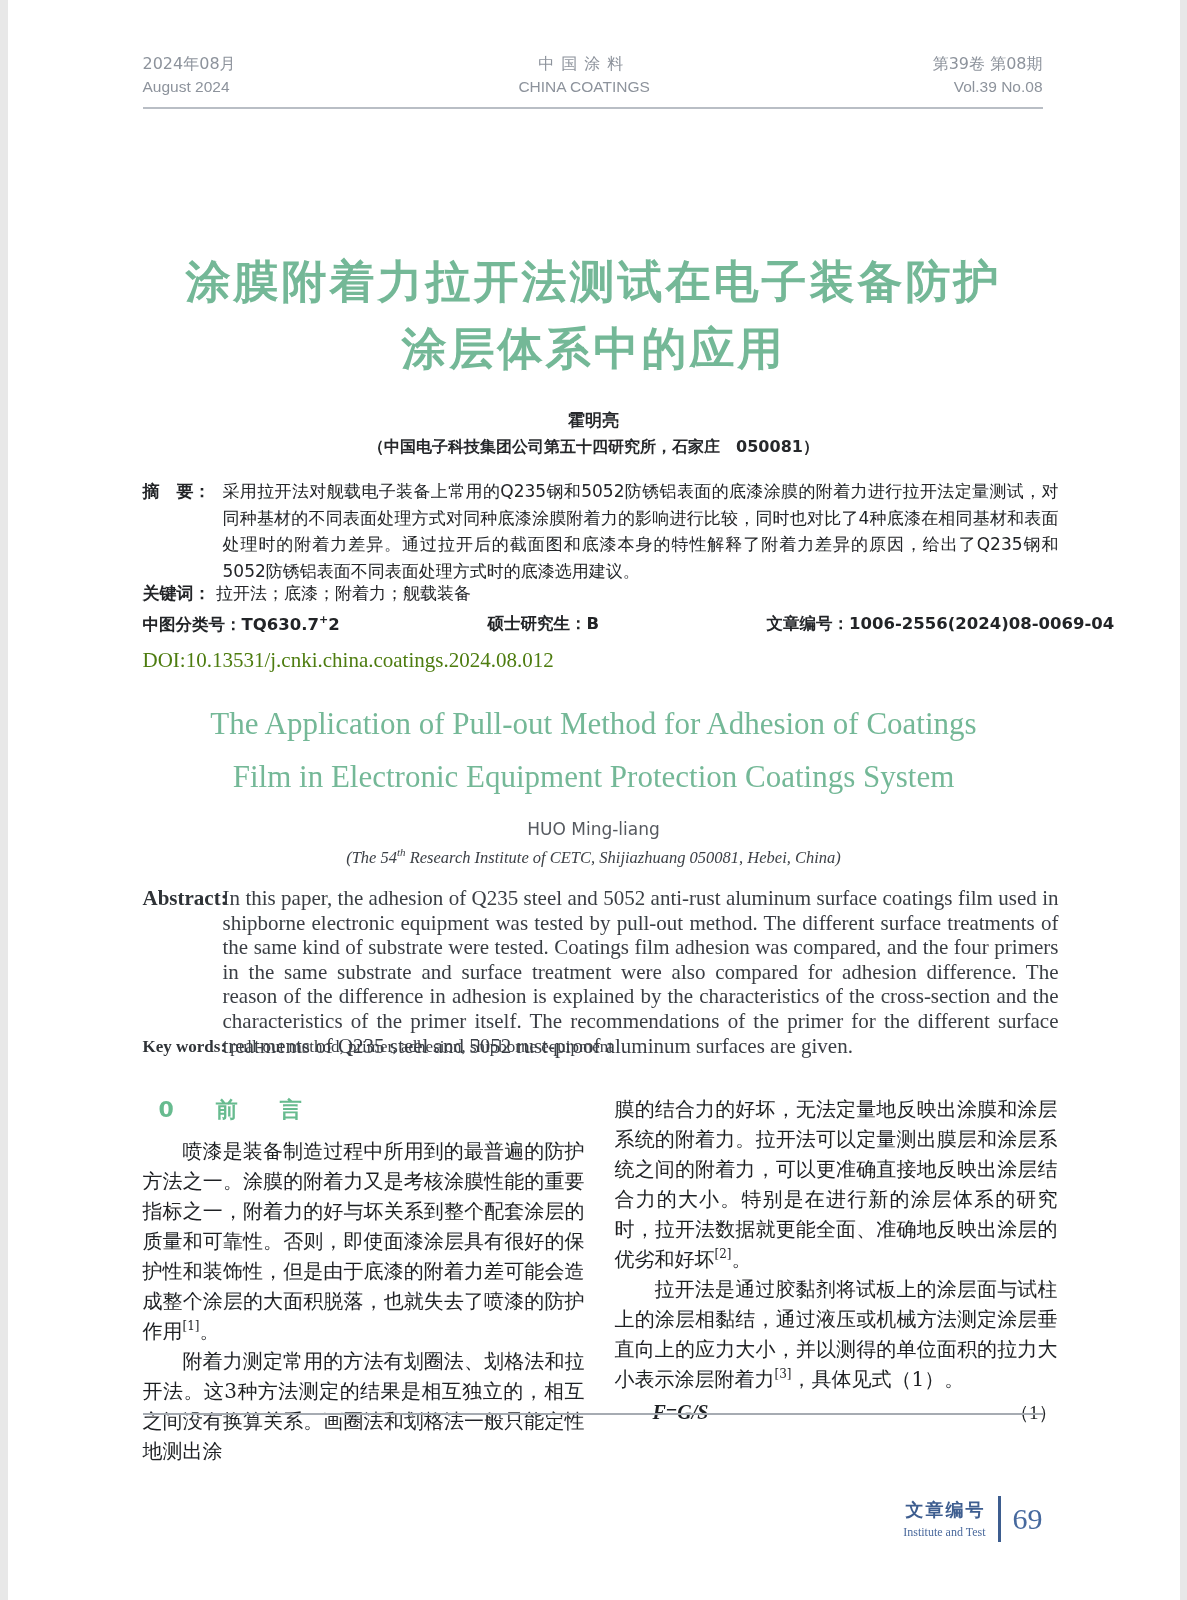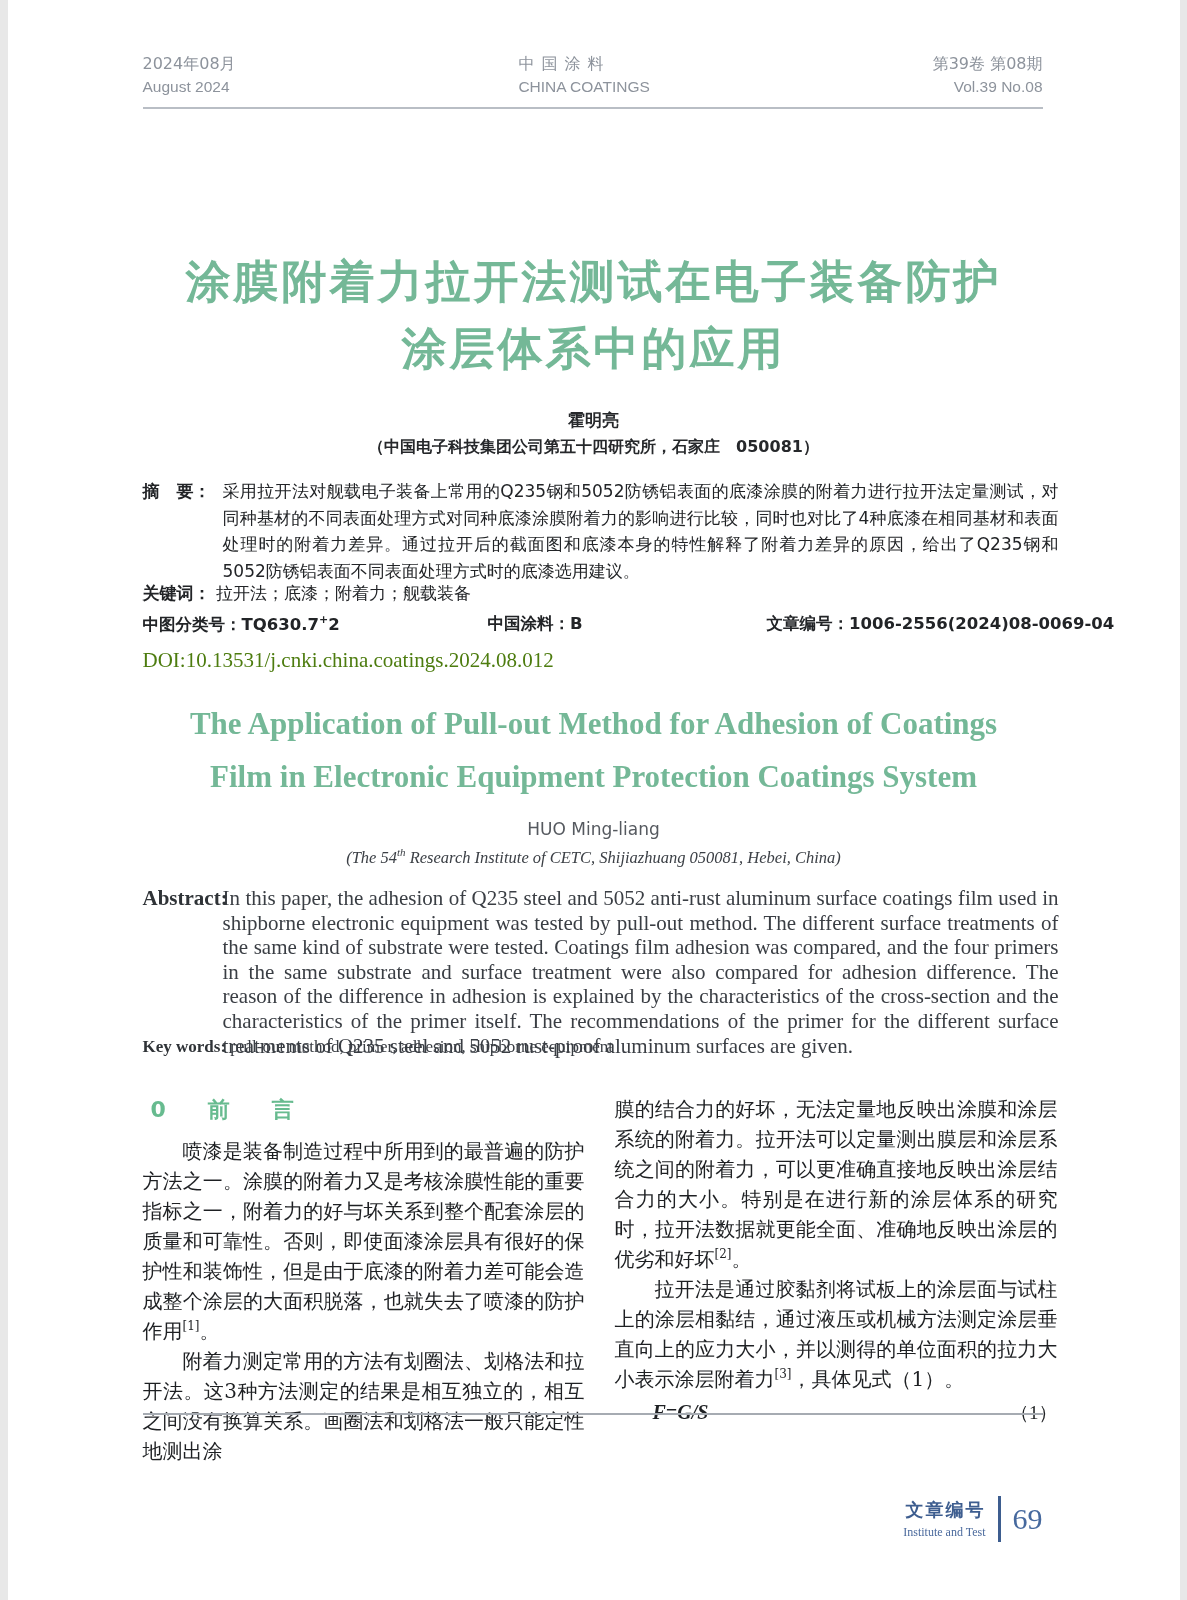--- a/index.html
+++ b/index.html
@@ -3,21 +3,21 @@
 <meta charset="utf-8">
 <style>
   html,body{margin:0;padding:0;background:#e8e8e8;}
   .page{position:relative;width:1172px;height:1600px;background:#ffffff;margin:0 auto;
         font-family:"DejaVu Sans","Liberation Sans",sans-serif;color:#26282b;overflow:hidden;}
 
   
   .hdr{position:absolute;left:135px;right:137px;top:52px;display:flex;justify-content:space-between;
        align-items:flex-end;color:#8d939c;padding-bottom:9px;border-bottom:2px solid #b9bec5;
        font-size:16px;line-height:23px;}
-  .hdr .center{}
+  .hdr .center{text-align:center;}
   .hdr .right{text-align:right;}
   .hdr .en{font-family:"Liberation Sans","DejaVu Sans",sans-serif;font-size:15.5px;}
   .journal-cn{letter-spacing:7px;}
 
   
   .title-cn{position:absolute;left:0;right:0;top:248px;margin:0;text-align:center;color:#74b897;
             font-weight:bold;font-size:45px;line-height:67px;letter-spacing:3px;}
   .title-cn .tl{display:block;}
   .author-cn{position:absolute;left:0;right:0;top:409px;text-align:center;font-size:17px;font-weight:600;}
   .affil-cn{position:absolute;left:0;right:0;top:437px;text-align:center;font-size:16px;font-weight:600;}
@@ -32,41 +32,41 @@
   
   .meta{position:absolute;left:135px;top:613px;width:915px;height:26px;font-size:16.5px;font-weight:600;color:#222427;}
   .meta .m{position:absolute;top:0;white-space:nowrap;}
   .meta .m1{left:0;} .meta .m2{left:345px;} .meta .m3{left:624px;}
   .meta sup{font-size:11px;}
   .doi{position:absolute;left:135px;top:648px;font-family:"Liberation Serif","DejaVu Serif",serif;
        font-size:21px;color:#4d7c0f;}
 
   
   .title-en{position:absolute;left:0;right:0;top:697px;margin:0;text-align:center;color:#74b897;
-            font-family:"Liberation Serif","DejaVu Serif",serif;font-weight:bold;font-size:31px;line-height:53px;}
+            font-family:"Liberation Serif","DejaVu Serif",serif;font-weight:normal;font-size:31px;line-height:53px;}
   .title-en .tl{display:block;}
   .author-en{position:absolute;left:0;right:0;top:819px;text-align:center;font-size:17px;color:#55595f;}
   .affil-en{position:absolute;left:0;right:0;top:846px;text-align:center;font-style:italic;
             font-family:"Liberation Serif","DejaVu Serif",serif;font-size:16.5px;color:#3c4046;}
   .affil-en sup{font-size:11px;}
 
   
   .abs-en{position:absolute;left:135px;width:916px;top:886px;box-sizing:border-box;padding-left:80px;
           font-family:"Liberation Serif","DejaVu Serif",serif;font-size:21px;line-height:24.6px;
           text-align:justify;color:#3a3e44;}
   .abs-en .lab{position:absolute;left:0;top:0;font-weight:bold;color:#2f3337;font-family:"Liberation Serif",serif;}
   .kw-en{position:absolute;left:135px;top:1037px;font-family:"Liberation Serif","DejaVu Serif",serif;
          font-size:17px;color:#3a3e44;}
   .kw-en .lab{font-weight:bold;color:#2f3337;}
 
   
   .col{position:absolute;top:1094px;font-size:20px;line-height:30px;text-align:justify;color:#1e2023;}
   .col-left{left:135px;width:442px;}
   .col-right{left:607px;width:443px;}
-  .sec{color:#67bb8f;font-size:22px;font-weight:bold;margin:0 0 10px 8px;line-height:32px;
+  .sec{color:#67bb8f;font-size:22px;font-weight:bold;margin:0 0 10px 16px;line-height:32px;
        font-family:"DejaVu Sans","Liberation Sans",sans-serif;}
   .sec-num{margin-right:42px;}
   .sec-title{letter-spacing:42px;}
   .cnp{margin:0;font-family:"DejaVu Serif","Liberation Serif",serif;}
   .indent{text-indent:2em;}
   sup.ref{font-size:12px;line-height:0;}
   .eq{display:flex;justify-content:space-between;align-items:baseline;margin-top:3px;
       font-family:"Liberation Serif","DejaVu Serif",serif;}
   .formula{font-style:italic;font-weight:bold;margin-left:38px;font-size:20px;}
   .eqnum{font-size:19px;}
@@ -120,21 +120,21 @@
   <div class="kw-cn">
     <span class="lab">关键词：</span>
     <span>拉开法；底漆；附着力；舰载装备</span>
   </div>
 
   <div class="meta">
     <span class="m m1">
       <span>中图分类号：</span><span>TQ630.7</span><sup>+</sup><span>2</span>
     </span>
     <span class="m m2">
-      <span>中国涂料：</span><span>B</span>
+      <span>硕士研究生：</span><span>B</span>
     </span>
     <span class="m m3">
       <span>文章编号：</span><span>1006-2556(2024)08-0069-04</span>
     </span>
   </div>
 
   <div class="doi">DOI:10.13531/j.cnki.china.coatings.2024.08.012</div>
 
   <h2 class="title-en">
     <span class="tl">The Application of Pull-out Method for Adhesion of Coatings</span>

